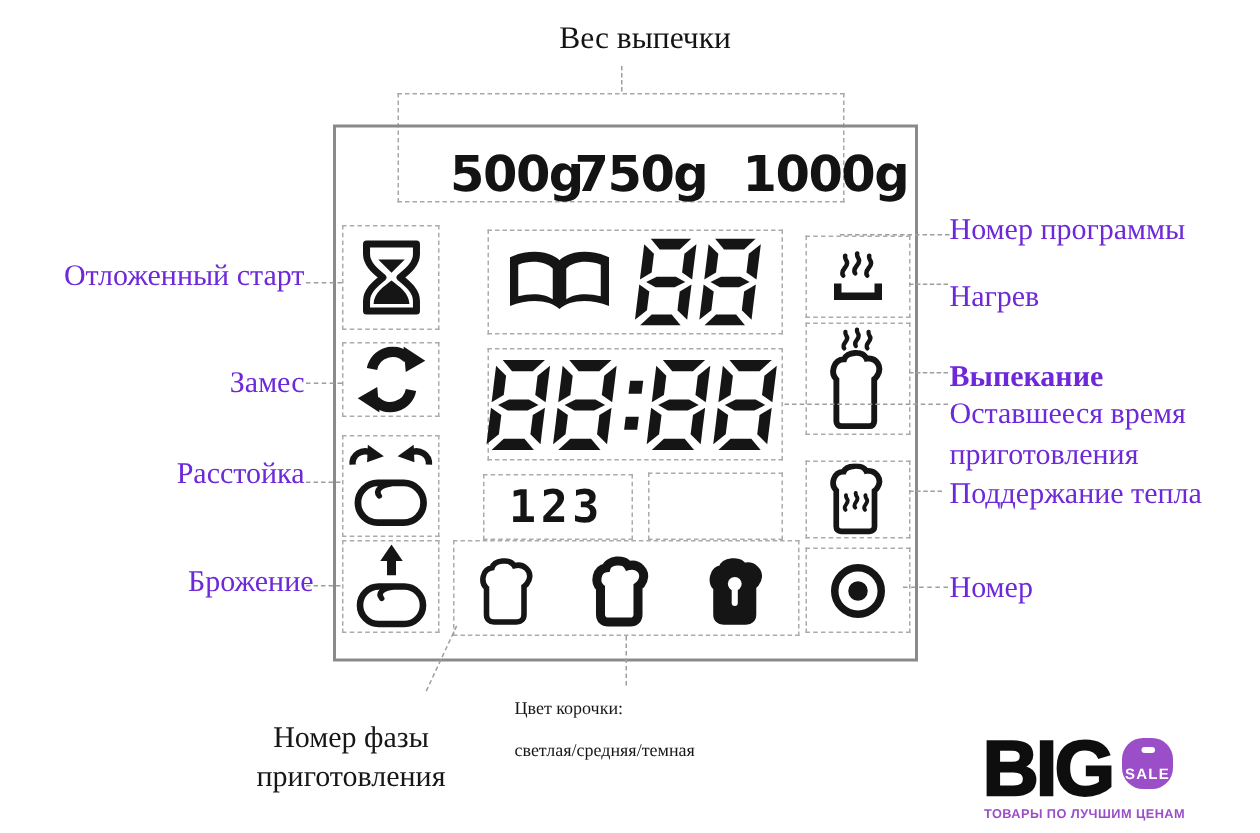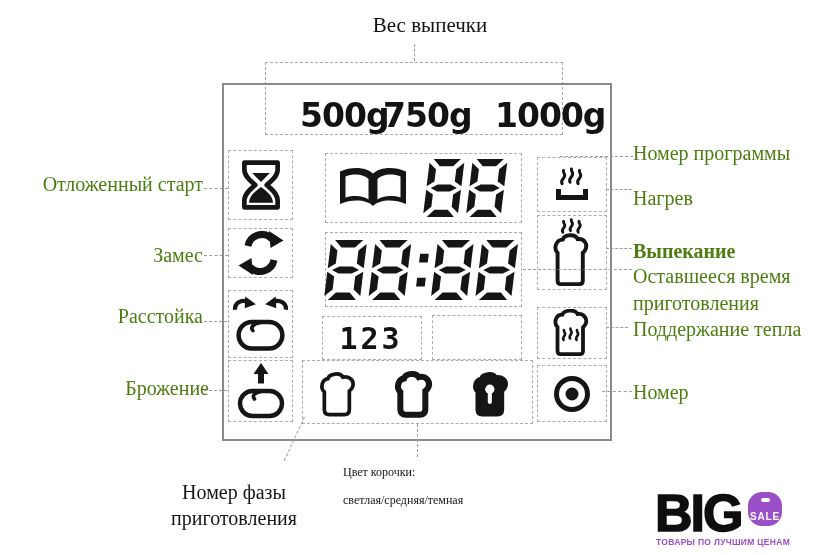--- a/index.html
+++ b/index.html
@@ -1,18 +1,18 @@
 <!DOCTYPE html>
 <html><head>
 <meta charset="utf-8">
 <style>
   html,body{margin:0;padding:0;background:#fff;}
   .page{position:relative;width:840px;height:555px;background:#fff;overflow:hidden;
         font-family:"Liberation Serif",serif;color:#161616;}
-  .lbl{position:absolute;font-size:20px;line-height:26px;color:#4d7c0f;white-space:nowrap;}
+  .lbl{position:absolute;font-size:20px;line-height:26px;color:#6d28d9;white-space:nowrap;}
   .lbl-left{text-align:right;}
   .cell{position:absolute;border:1.5px dashed #ababab;box-sizing:border-box;
         display:flex;align-items:center;justify-content:center;}
   .lead{position:absolute;border-top:1.6px dashed #9e9e9e;height:0;}
   .leadv{position:absolute;border-left:1.6px dashed #9e9e9e;width:0;}
   .lcd-box{position:absolute;left:222px;top:83px;width:390px;height:358px;
            border:2px solid #8a8a8a;box-sizing:border-box;}
   .weight-frame{position:absolute;left:265px;top:62px;width:298px;height:73px;
                 border:1.6px dashed #a8a8a8;box-sizing:border-box;}
   .title{position:absolute;left:300px;top:13px;width:260px;text-align:center;

